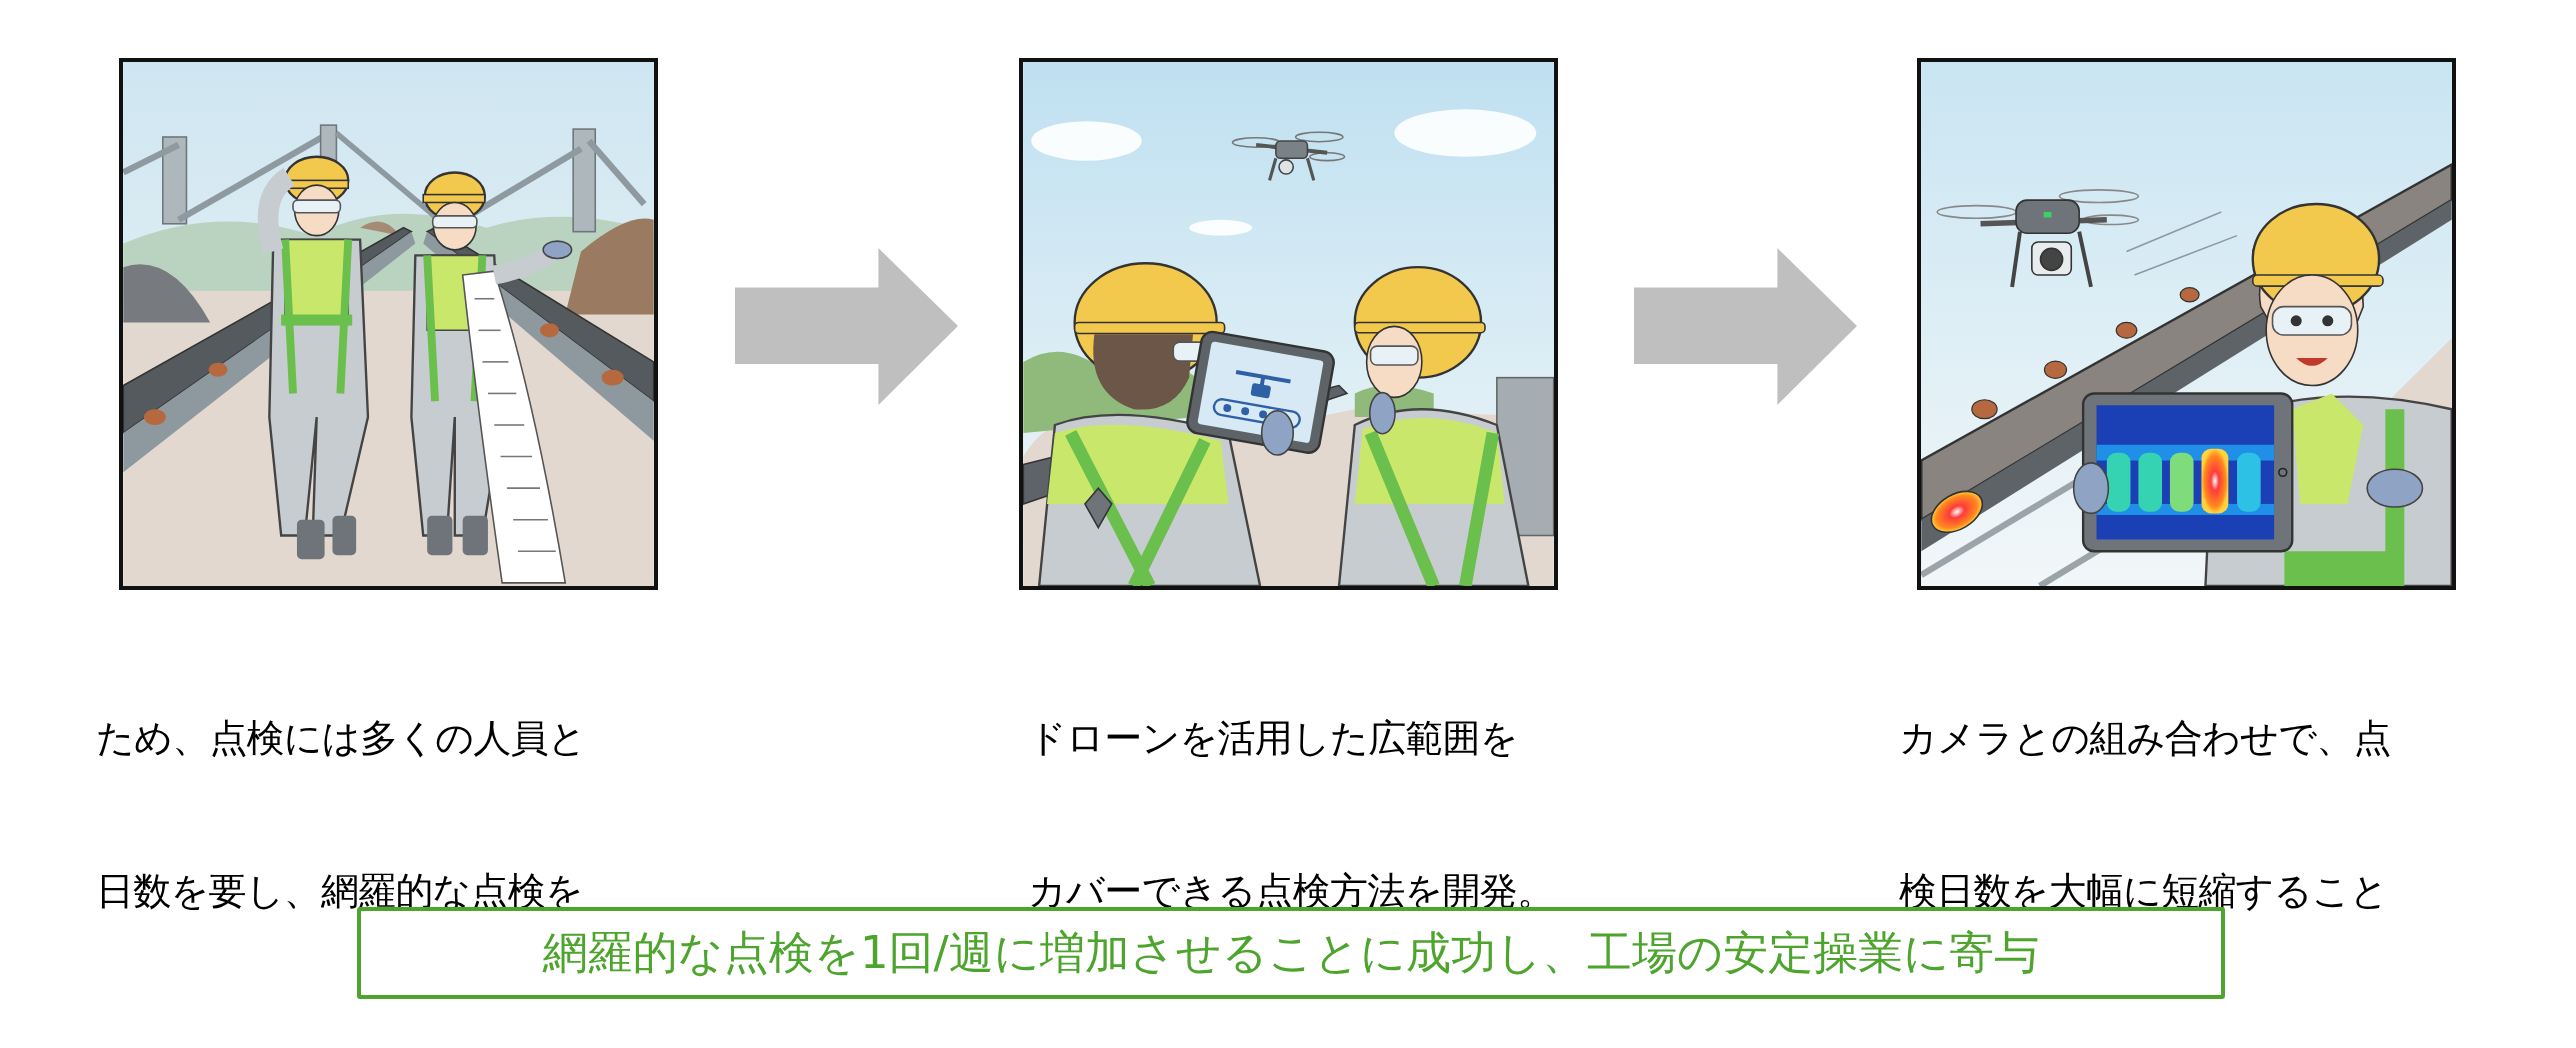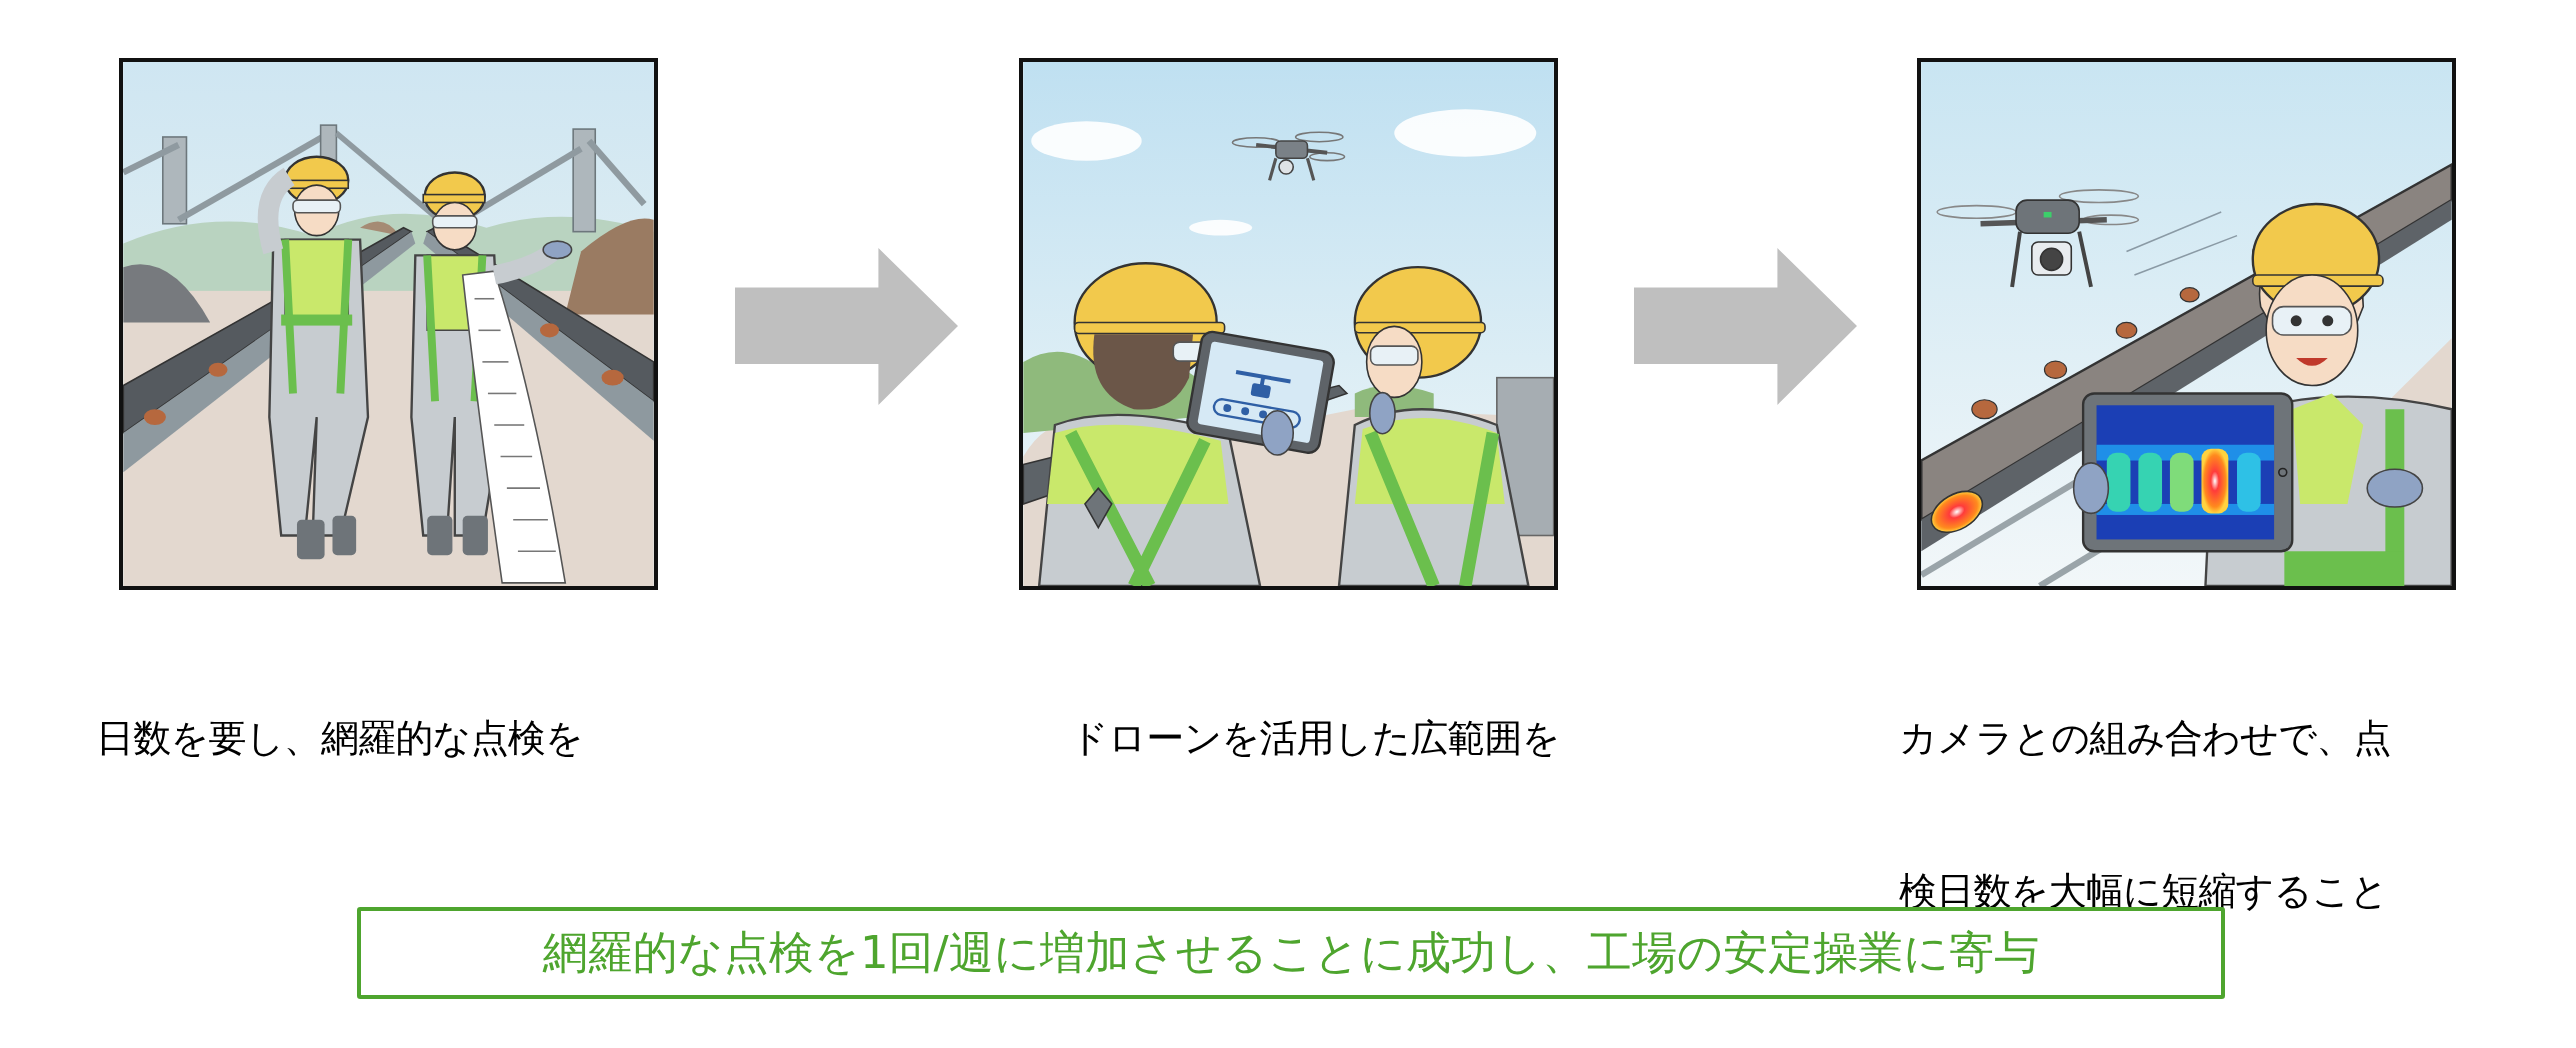--- a/index.html
+++ b/index.html
@@ -10,21 +10,21 @@
   .panel svg { display: block; width: 100%; height: 100%; }
   #panel-1 { left: 119px; }
   #panel-2 { left: 1019px; }
   #panel-3 { left: 1917px; }
   .arrow { position: absolute; top: 248px; width: 223px; height: 157px; }
   #arrow-1 { left: 735px; }
   #arrow-2 { left: 1634px; }
   .caption { position: absolute; top: 611px; font-size: 38px; line-height: 51px; color: #000000;
              white-space: pre; letter-spacing: -0.8px; }
   #caption-1 { left: 96px; }
-  #caption-2 { left: 1028px; margin-left: 42px; }
+  #caption-2 { left: 1028px; }
   #caption-3 { left: 1899px; }
   .caption span { display: block; }
   #result-banner { position: absolute; left: 357px; top: 907px; width: 1868px; height: 92px;
                    box-sizing: border-box; border: 4.7px solid #4ea52e; border-radius: 3.2px;
                    display: flex; align-items: center; justify-content: center; background: #ffffff; text-align: center; }
   #result-banner span { color: #4ea52e; font-size: 45px; letter-spacing: 0px; white-space: nowrap; }
 </style>
 </head>
 <body>
 
@@ -259,26 +259,28 @@
         <rect x="400" y="495" width="30" height="75" rx="12" fill="#2ec1e6"></rect>
       </g>
       <rect x="355" y="490" width="34" height="82" rx="12" fill="url(#hot)"></rect>
       <circle cx="458" cy="520" r="5" fill="none" stroke="#222" stroke-width="2"></circle>
       <ellipse cx="215" cy="540" rx="22" ry="32" fill="#8fa3c4" stroke="#444" stroke-width="2"></ellipse>
     </g>
   </svg>
 </div>
 
 <div id="caption-1" class="caption">
+  <span>ため、点検には多くの人員と</span>
   <span>日数を要し、網羅的な点検を</span>
   
 </div>
 
 <div id="caption-2" class="caption">
   <span>ドローンを活用した広範囲を</span>
+  <span>カバーできる点検方法を開発。</span>
 </div>
 
 <div id="caption-3" class="caption">
   <span>カメラとの組み合わせで、点</span>
   <span>検日数を大幅に短縮すること</span>
   
 </div>
 
 <div id="result-banner">
   <span>網羅的な点検を1回/週に増加させることに成功し、工場の安定操業に寄与</span>

